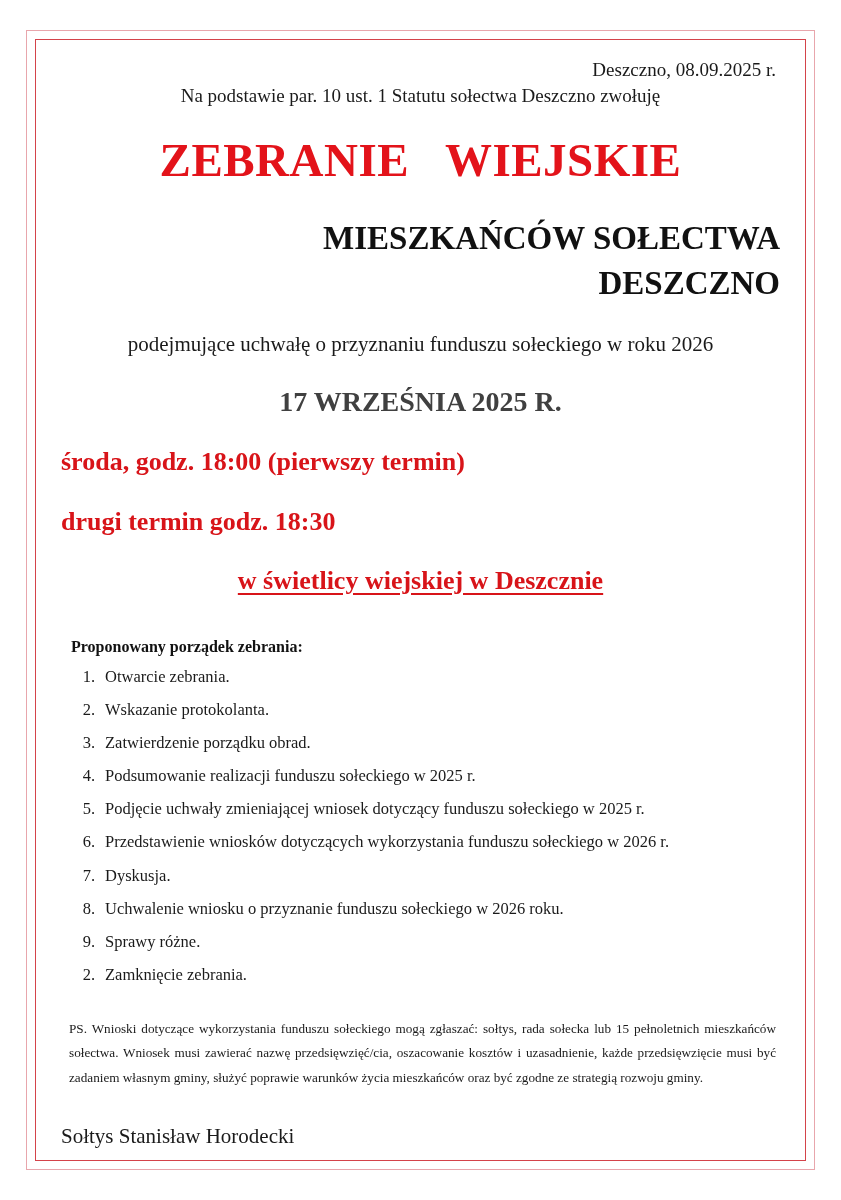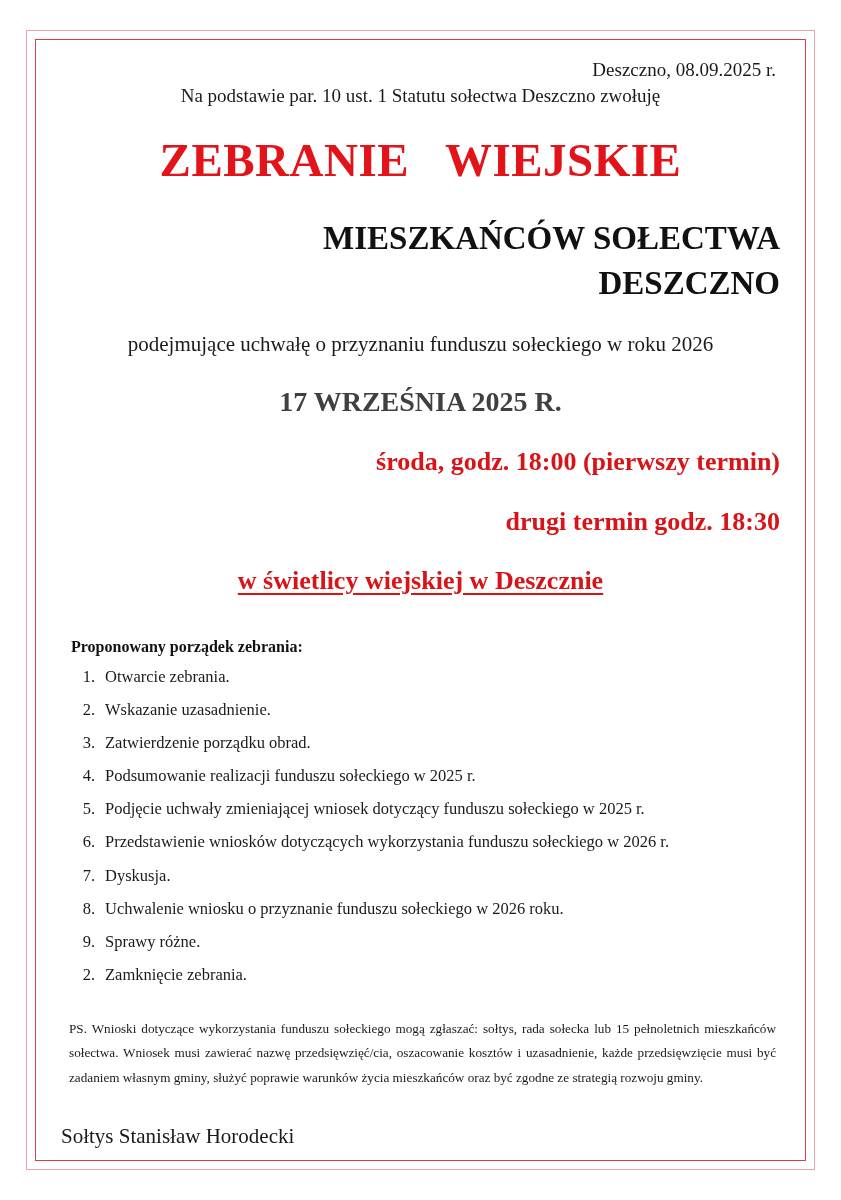--- a/index.html
+++ b/index.html
@@ -92,21 +92,21 @@
   .date-big {
     text-align: center;
     color: #404040;
     font-weight: bold;
     font-size: 28px;
     margin-top: 26px;
     line-height: 1.2;
   }
 
   .term-line {
-    text-align: right;
+    text-align: left;
     color: #d81419;
     font-weight: bold;
     font-size: 26px;
     margin-top: 28px;
     line-height: 1.2;
   }
 
   .venue-line {
     text-align: center;
     color: #d81419;
@@ -201,21 +201,21 @@
 
   <div class="agenda">
     <div class="agenda-heading">Proponowany porządek zebrania:</div>
     <ol class="agenda-list" id="agenda-list">
         <li class="agenda-item">
           <span class="agenda-num">1.</span>
           <span class="agenda-text">Otwarcie zebrania.</span>
         </li>
         <li class="agenda-item">
           <span class="agenda-num">2.</span>
-          <span class="agenda-text">Wskazanie uzasadnienie.</span>
+          <span class="agenda-text">Wskazanie protokolanta.</span>
         </li>
         <li class="agenda-item">
           <span class="agenda-num">3.</span>
           <span class="agenda-text">Zatwierdzenie porządku obrad.</span>
         </li>
         <li class="agenda-item">
           <span class="agenda-num">4.</span>
           <span class="agenda-text">Podsumowanie realizacji funduszu sołeckiego w 2025 r.</span>
         </li>
         <li class="agenda-item">

